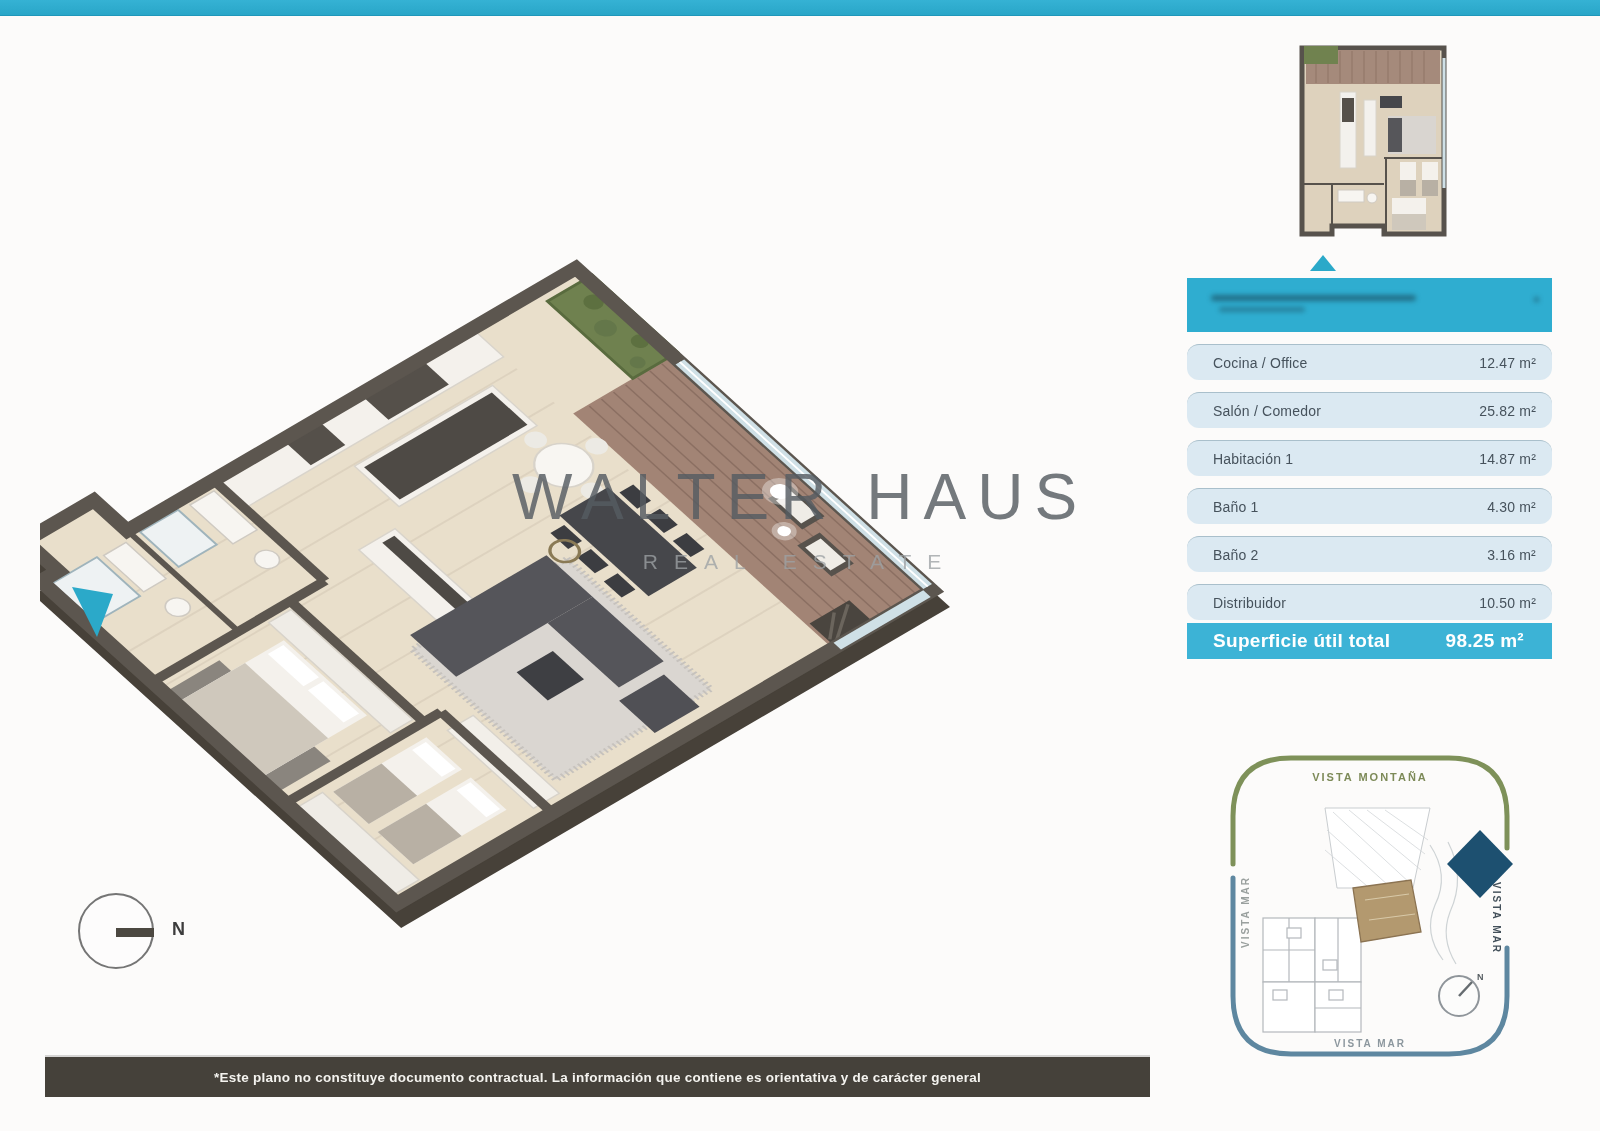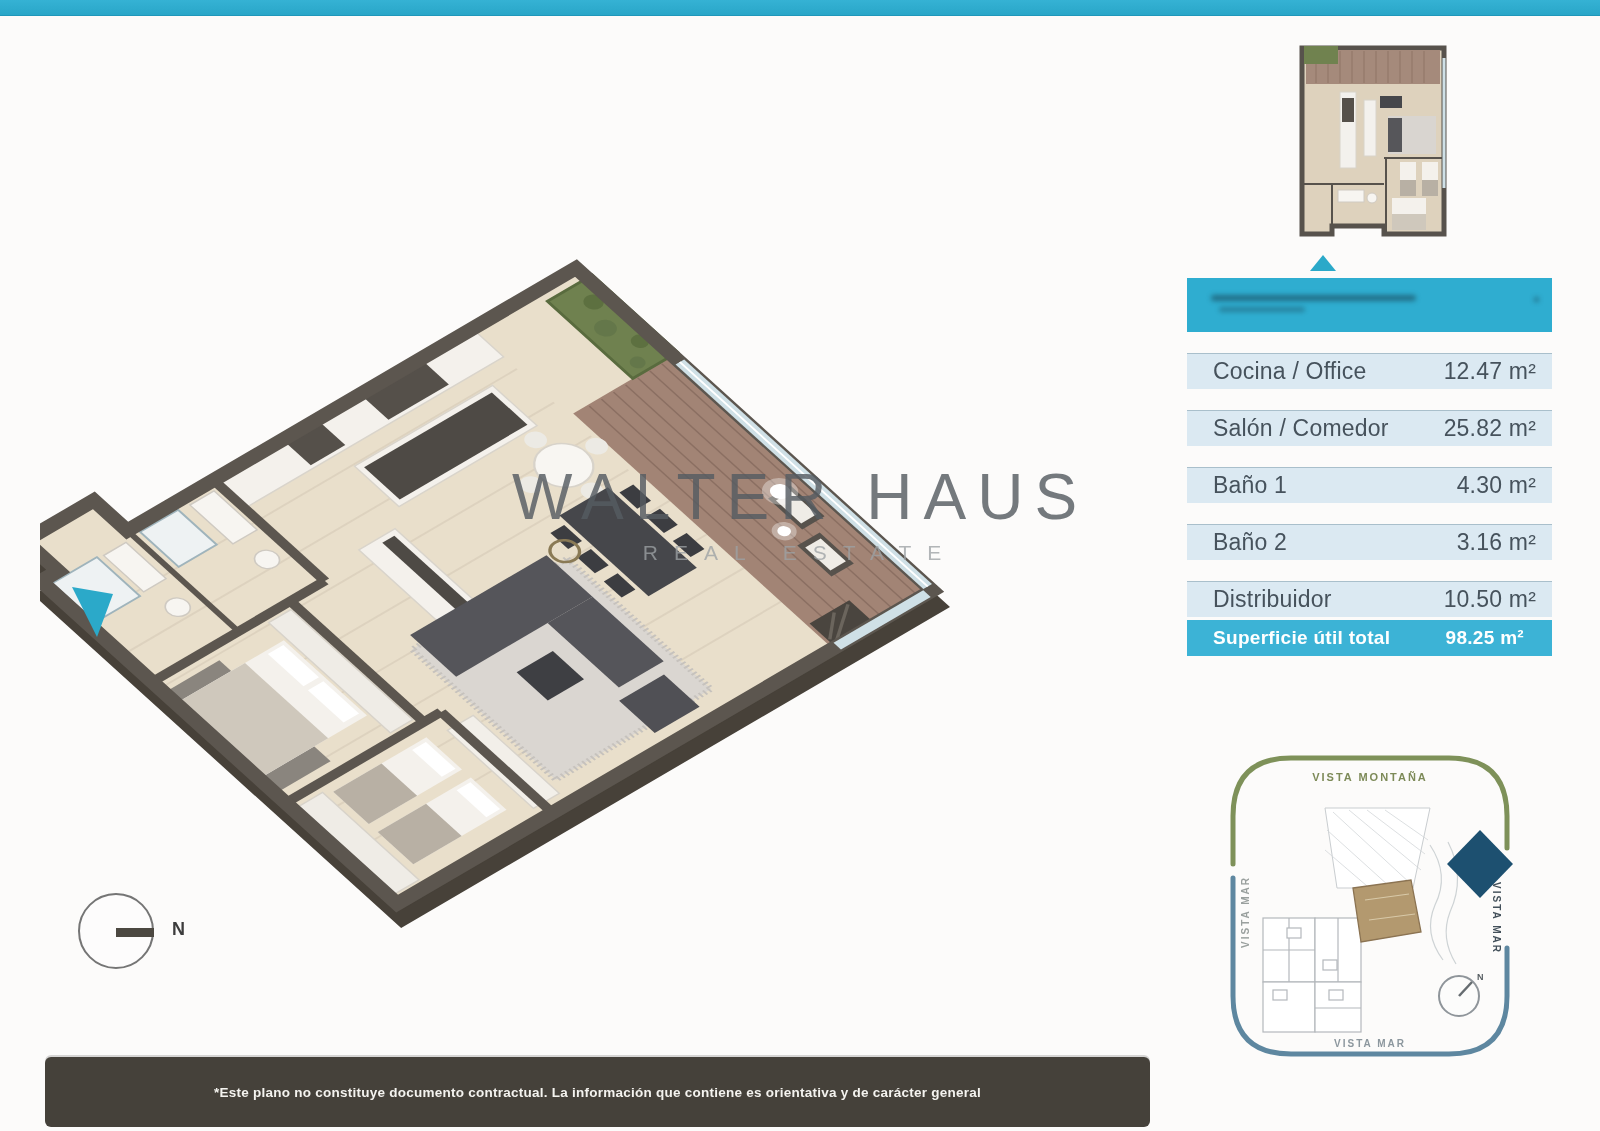--- a/index.html
+++ b/index.html
@@ -5,51 +5,51 @@
   html,body{margin:0;padding:0;}
   body{width:1600px;height:1131px;position:relative;background:#fcfbfa;
        font-family:"Liberation Sans",sans-serif;overflow:hidden;}
   .topbar{position:absolute;left:0;top:0;width:1600px;height:15px;
           background:linear-gradient(#35b2d4,#29a6c8);border-bottom:1px solid #1f97ba;}
   
   .plan3d{position:absolute;left:40px;top:245px;width:920px;height:810px;z-index:1;}
   
   .wm{position:absolute;left:380px;top:460px;width:840px;text-align:center;z-index:5;pointer-events:none;}
   .wm-title{font-size:64px;font-weight:400;letter-spacing:11px;color:rgba(86,92,97,.82);white-space:nowrap;}
-  .wm-sub{margin-top:7px;font-size:21px;letter-spacing:16px;color:rgba(156,161,164,.78);white-space:nowrap;}
+  .wm-sub{margin-top:16px;font-size:21px;letter-spacing:16px;color:rgba(156,161,164,.78);white-space:nowrap;}
   
   .compass{position:absolute;left:78px;top:893px;width:150px;height:78px;z-index:2;}
   .compass-circle{position:absolute;left:0;top:0;width:72px;height:72px;border:2px solid #757575;border-radius:50%;background:rgba(255,255,255,.4);}
   .compass-needle{position:absolute;left:36px;top:33px;width:38px;height:9px;background:#4c4841;}
   .compass-n{position:absolute;left:94px;top:26px;font-size:18px;font-weight:bold;color:#3c3c3c;}
   
   .miniplan{position:absolute;left:1288px;top:38px;width:172px;height:214px;z-index:2;}
   .mini-arrow{position:absolute;left:1310px;top:255px;width:0;height:0;z-index:2;
               border-left:13px solid transparent;border-right:13px solid transparent;}
   
   .area-table{position:absolute;left:1187px;top:278px;width:365px;z-index:3;}
   .at-header{position:relative;height:54px;background:#2fadd0;overflow:hidden;}
   .smudge{position:absolute;background:rgba(22,58,74,.55);filter:blur(2.5px);border-radius:3px;}
   .smudge.s1{left:24px;top:17px;width:205px;height:6px;}
   .smudge.s2{left:32px;top:29px;width:86px;height:5px;opacity:.7;}
   .smudge.s3{right:13px;top:19px;width:5px;height:5px;border-radius:50%;}
   .at-row{display:flex;justify-content:space-between;align-items:center;height:35px;
-          background:#dbe9f2;border-top:1px solid #a9bfcb;margin-top:21px;
-          padding:0 16px 0 26px;font-size:23px;color:#46525c;letter-spacing:.2px;}
+          background:#dbe9f2;border-top:1px solid #a9bfcb;margin-top:12px;
+          padding:0 16px 0 26px;font-size:14px;color:#46525c;letter-spacing:.2px;border-radius:12px;}
   .at-row .lbl{white-space:nowrap;}
   .at-row .val{white-space:nowrap;text-align:right;}
   .at-total{display:flex;justify-content:space-between;align-items:center;height:36px;
             background:#3cb3d6;margin-top:3px;padding:0 28px 0 26px;
             font-size:19px;font-weight:bold;color:#ffffff;letter-spacing:.3px;}
   
   .siteplan{position:absolute;left:1225px;top:750px;width:290px;height:312px;z-index:2;}
   
-  .footer{position:absolute;left:45px;top:1057px;width:1105px;height:70px;background:#45413a;
+  .footer{position:absolute;left:45px;top:1057px;width:1105px;height:40px;background:#45413a;
           display:flex;align-items:center;justify-content:center;z-index:4;
-          box-shadow:0 -2px 0 rgba(0,0,0,.15);border-radius:6px;}
+          box-shadow:0 -2px 0 rgba(0,0,0,.15);}
   .footer span{color:#f4f3ef;font-size:13.5px;font-weight:bold;letter-spacing:.25px;}
 </style>
 </head>
 <body>
 
 <div class="topbar"></div>
 
 <svg class="plan3d" viewBox="0 0 920 810">
   <defs>
     <path id="sil" d="M0,0 L480,0 L480,620 L0,620 L0,600 L-45,600 L-45,520 L0,520 Z"></path>
@@ -256,20 +256,24 @@
   </div>
   <div class="at-row">
     <span class="lbl">Cocina / Office</span>
     <span class="val">12.47 m²</span>
   </div>
   <div class="at-row">
     <span class="lbl">Salón / Comedor</span>
     <span class="val">25.82 m²</span>
   </div>
   <div class="at-row">
+    <span class="lbl">Habitación 1</span>
+    <span class="val">14.87 m²</span>
+  </div>
+  <div class="at-row">
     <span class="lbl">Baño 1</span>
     <span class="val">4.30 m²</span>
   </div>
   <div class="at-row">
     <span class="lbl">Baño 2</span>
     <span class="val">3.16 m²</span>
   </div>
   <div class="at-row">
     <span class="lbl">Distribuidor</span>
     <span class="val">10.50 m²</span>

